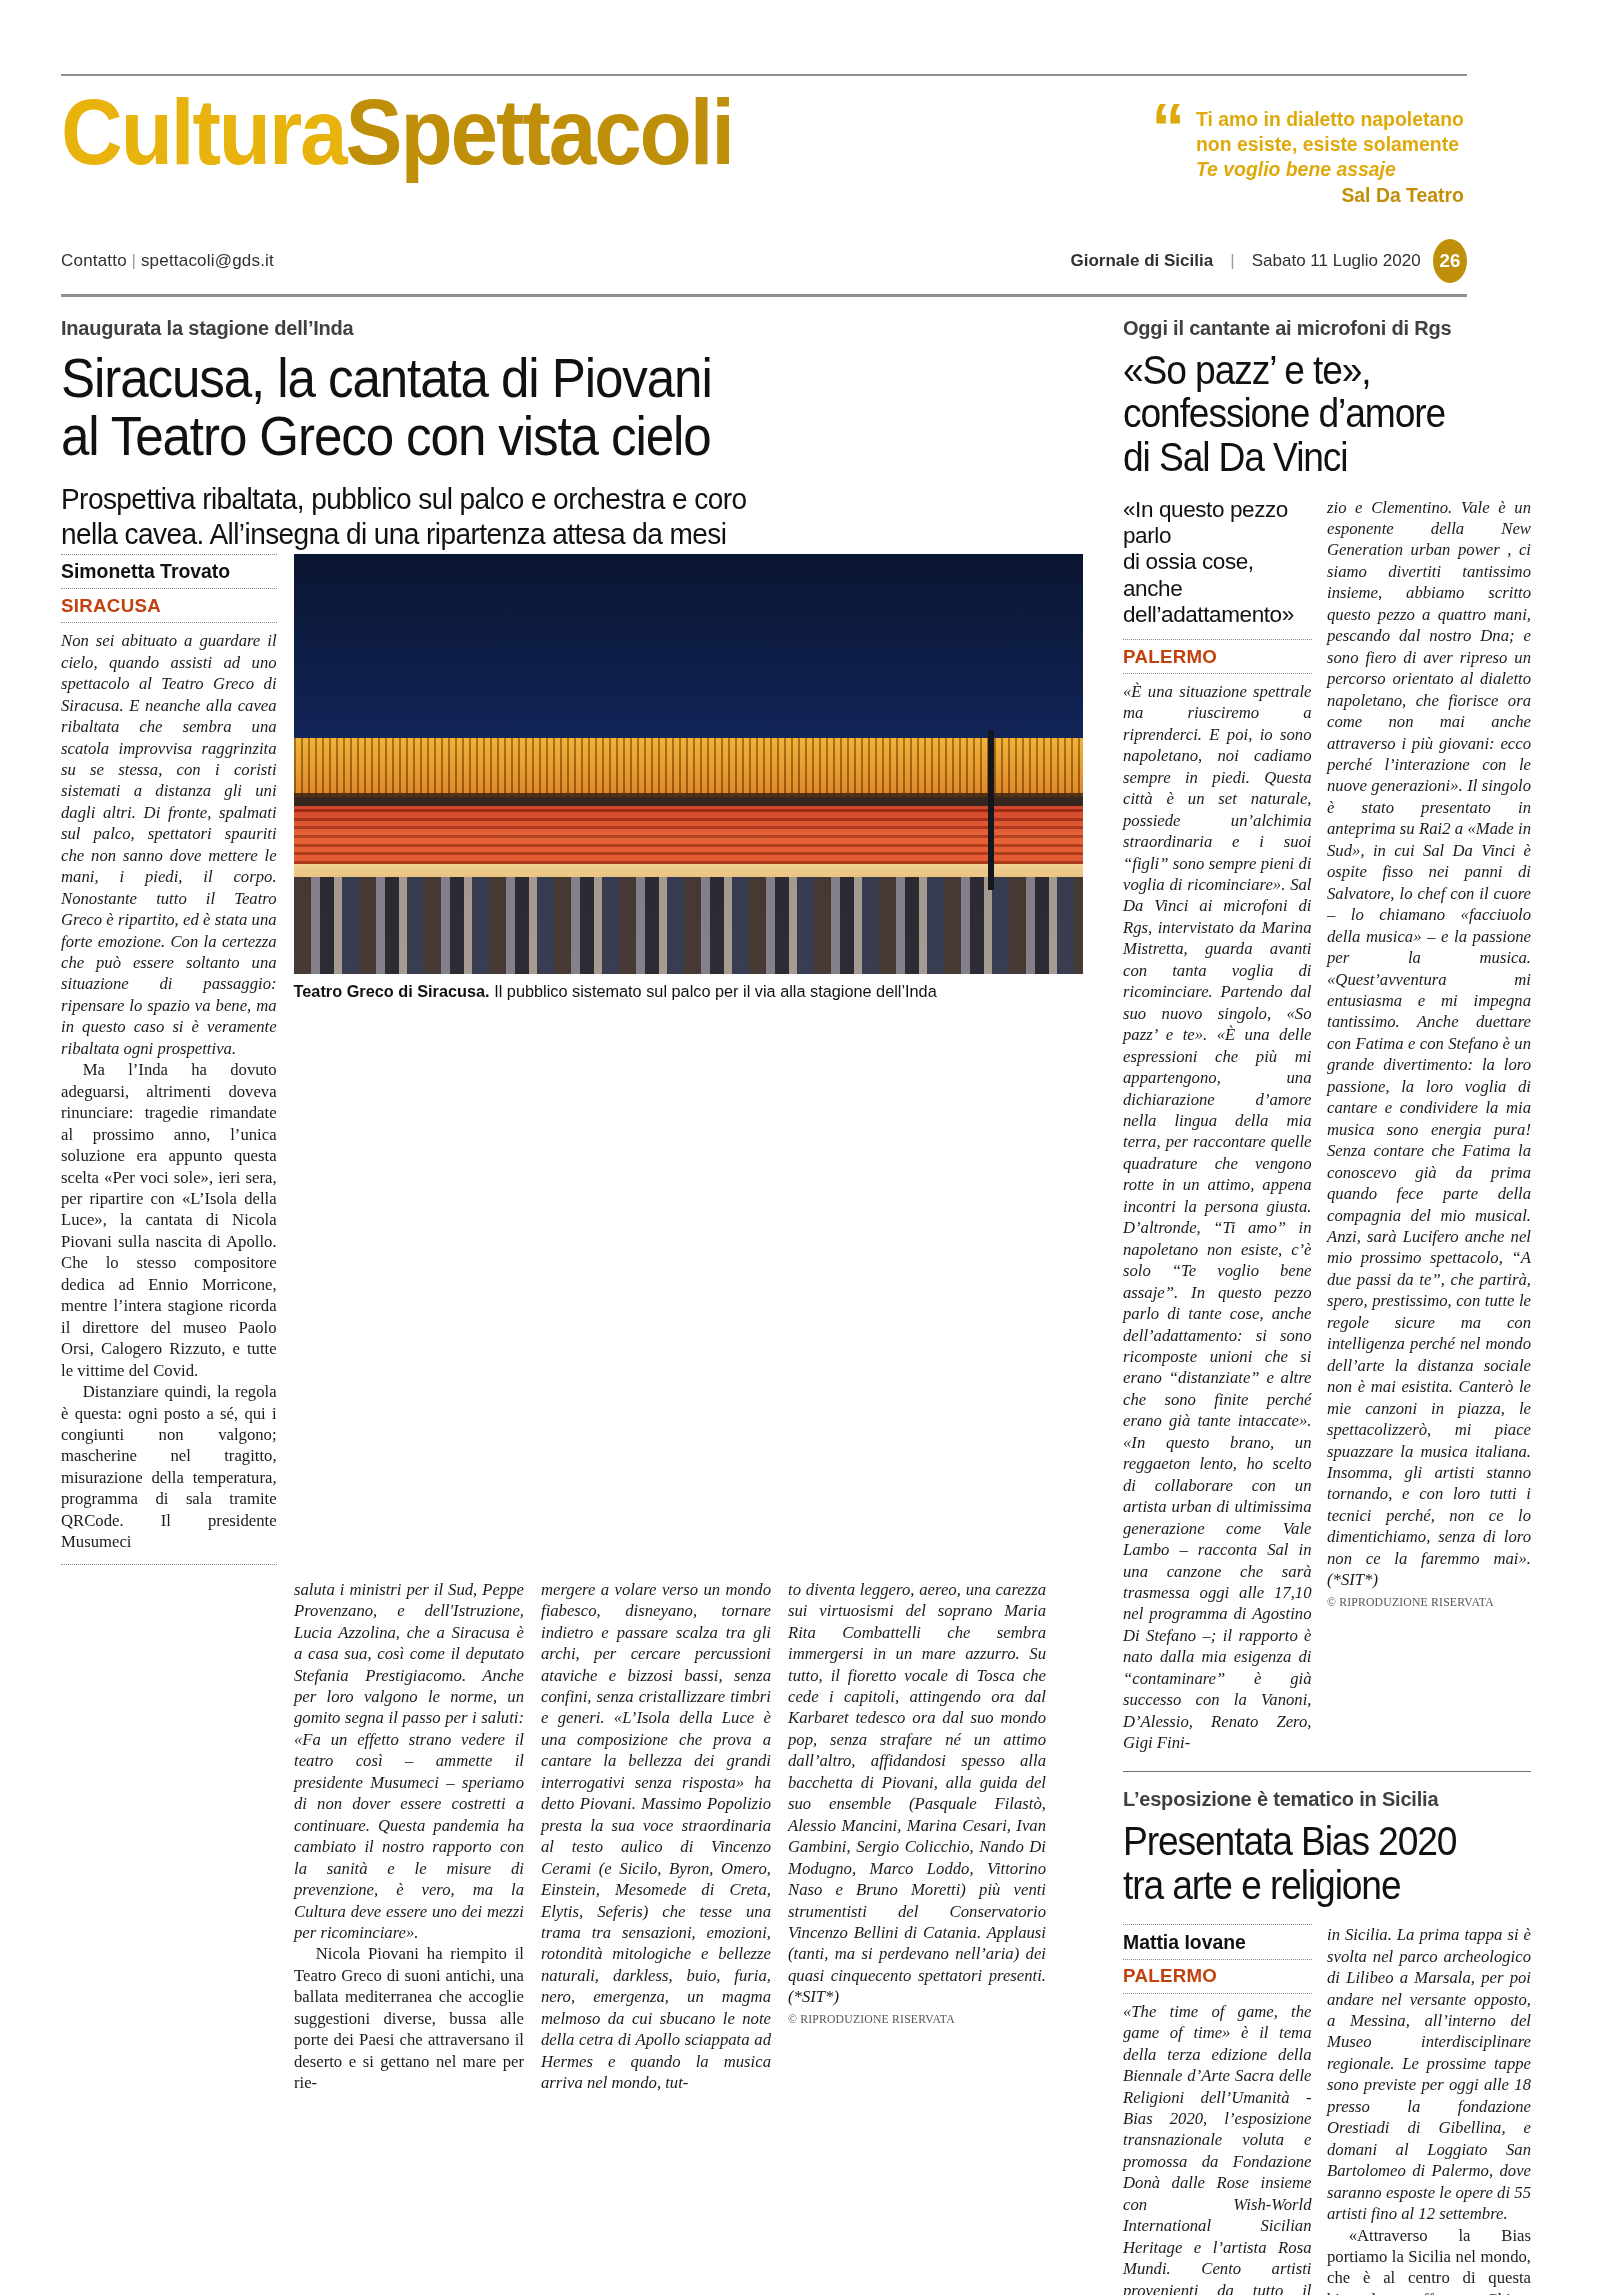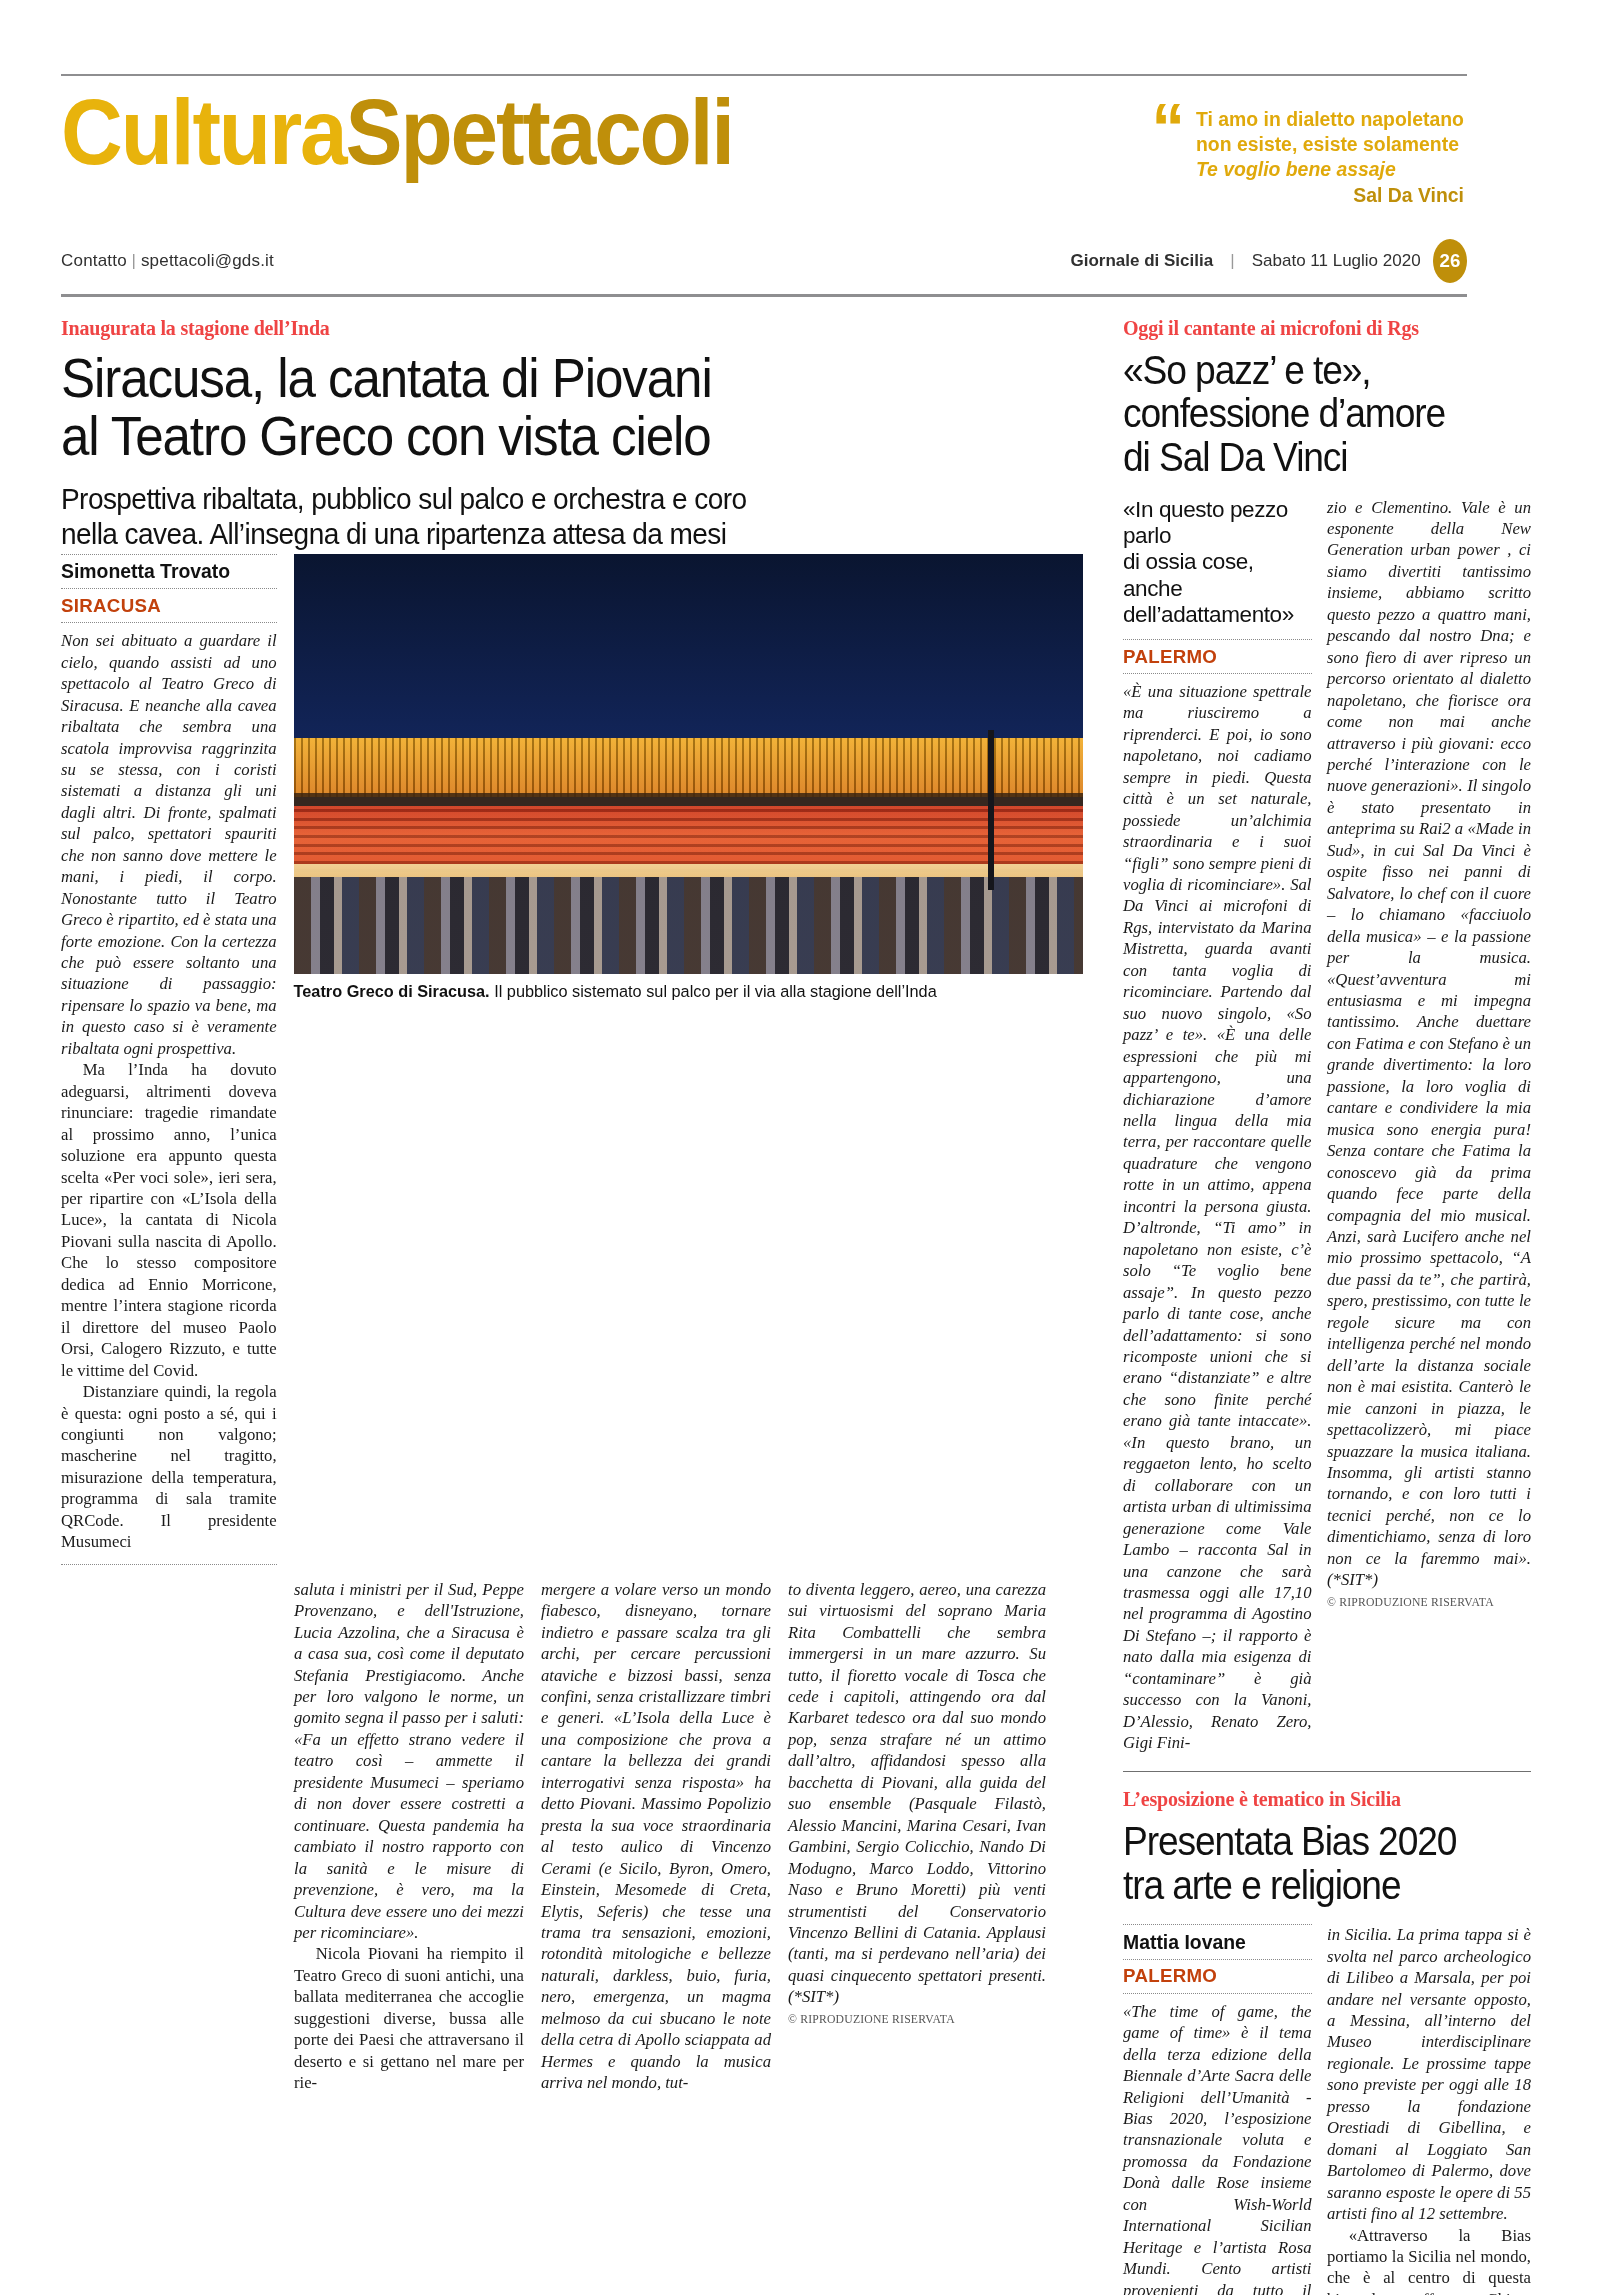--- a/index.html
+++ b/index.html
@@ -31,21 +31,21 @@
   .contactbar .left{letter-spacing:0.2px;}
   .contactbar .sep{color:#999;margin:0 4.7px;}
   .contactbar .right{display:flex;align-items:center;gap:12.4px;}
   .contactbar .paper{font-weight:700;}
   .pagebadge{width:34px;height:44px;border-radius:50%;background:#BF8F0A;color:#fff;
     display:flex;align-items:center;justify-content:center;font-family:"Liberation Sans",sans-serif;
     font-weight:700;font-size:18.7px;}
   .rule-thin{height:2.3px;background:#8e8e90;margin-top:11px;}
 
   
-  .kicker{font-family:Liberation Serif, serif;font-weight:700;font-size:20px;color:#ef4444;letter-spacing:-0.2px;}
+  .kicker{font-family:Liberation Sans, sans-serif;font-weight:700;font-size:20px;color:#404040;letter-spacing:-0.2px;}
   .hl{font-family:"Liberation Sans",sans-serif;font-weight:400;color:#111;letter-spacing:-1.2px;
       transform:scaleX(0.93);transform-origin:left top;}
   .h-main{font-size:55px;line-height:1.06;}
   .h-side{font-size:40px;line-height:1.09;}
   .standfirst{font-family:"Liberation Sans",sans-serif;font-size:29.5px;line-height:1.2;color:#111;
       letter-spacing:-0.6px;transform:scaleX(0.95);transform-origin:left top;}
   .byline{font-family:"Liberation Sans",sans-serif;font-weight:700;font-size:19.4px;color:#111;padding:5.4px 0;}
   .place{font-family:"Liberation Sans",sans-serif;font-weight:700;font-size:18.7px;color:#c2410c;padding:5.4px 0;letter-spacing:0.3px;}
   .dots{border-top:1.6px dotted #8a8a8a;height:0;}
   .body-txt{font-size:16.7px;line-height:1.285;text-align:justify;hyphens:auto;
@@ -96,21 +96,21 @@
   <div class="masthead">
     <div class="logo">
       <span class="c1">Cultura</span><span class="c2">Spettacoli</span>
     </div>
     <div class="quoteblock">
       <div class="qmark">“</div>
       <div class="qtext">
         <span>Ti amo in dialetto napoletano</span><br>
         <span>non esiste, esiste solamente</span>
         <span class="it">Te voglio bene assaje</span>
-        <span class="qauthor">Sal Da Vinci</span>
+        <span class="qauthor">Sal Da Teatro</span>
       </div>
     </div>
   </div>
 
   <div class="contactbar">
     <div class="left">
       <span>Contatto</span><span class="sep">|</span><span>spettacoli@gds.it</span>
     </div>
     <div class="right">
       <span><b class="paper">Giornale di Sicilia</b></span>

